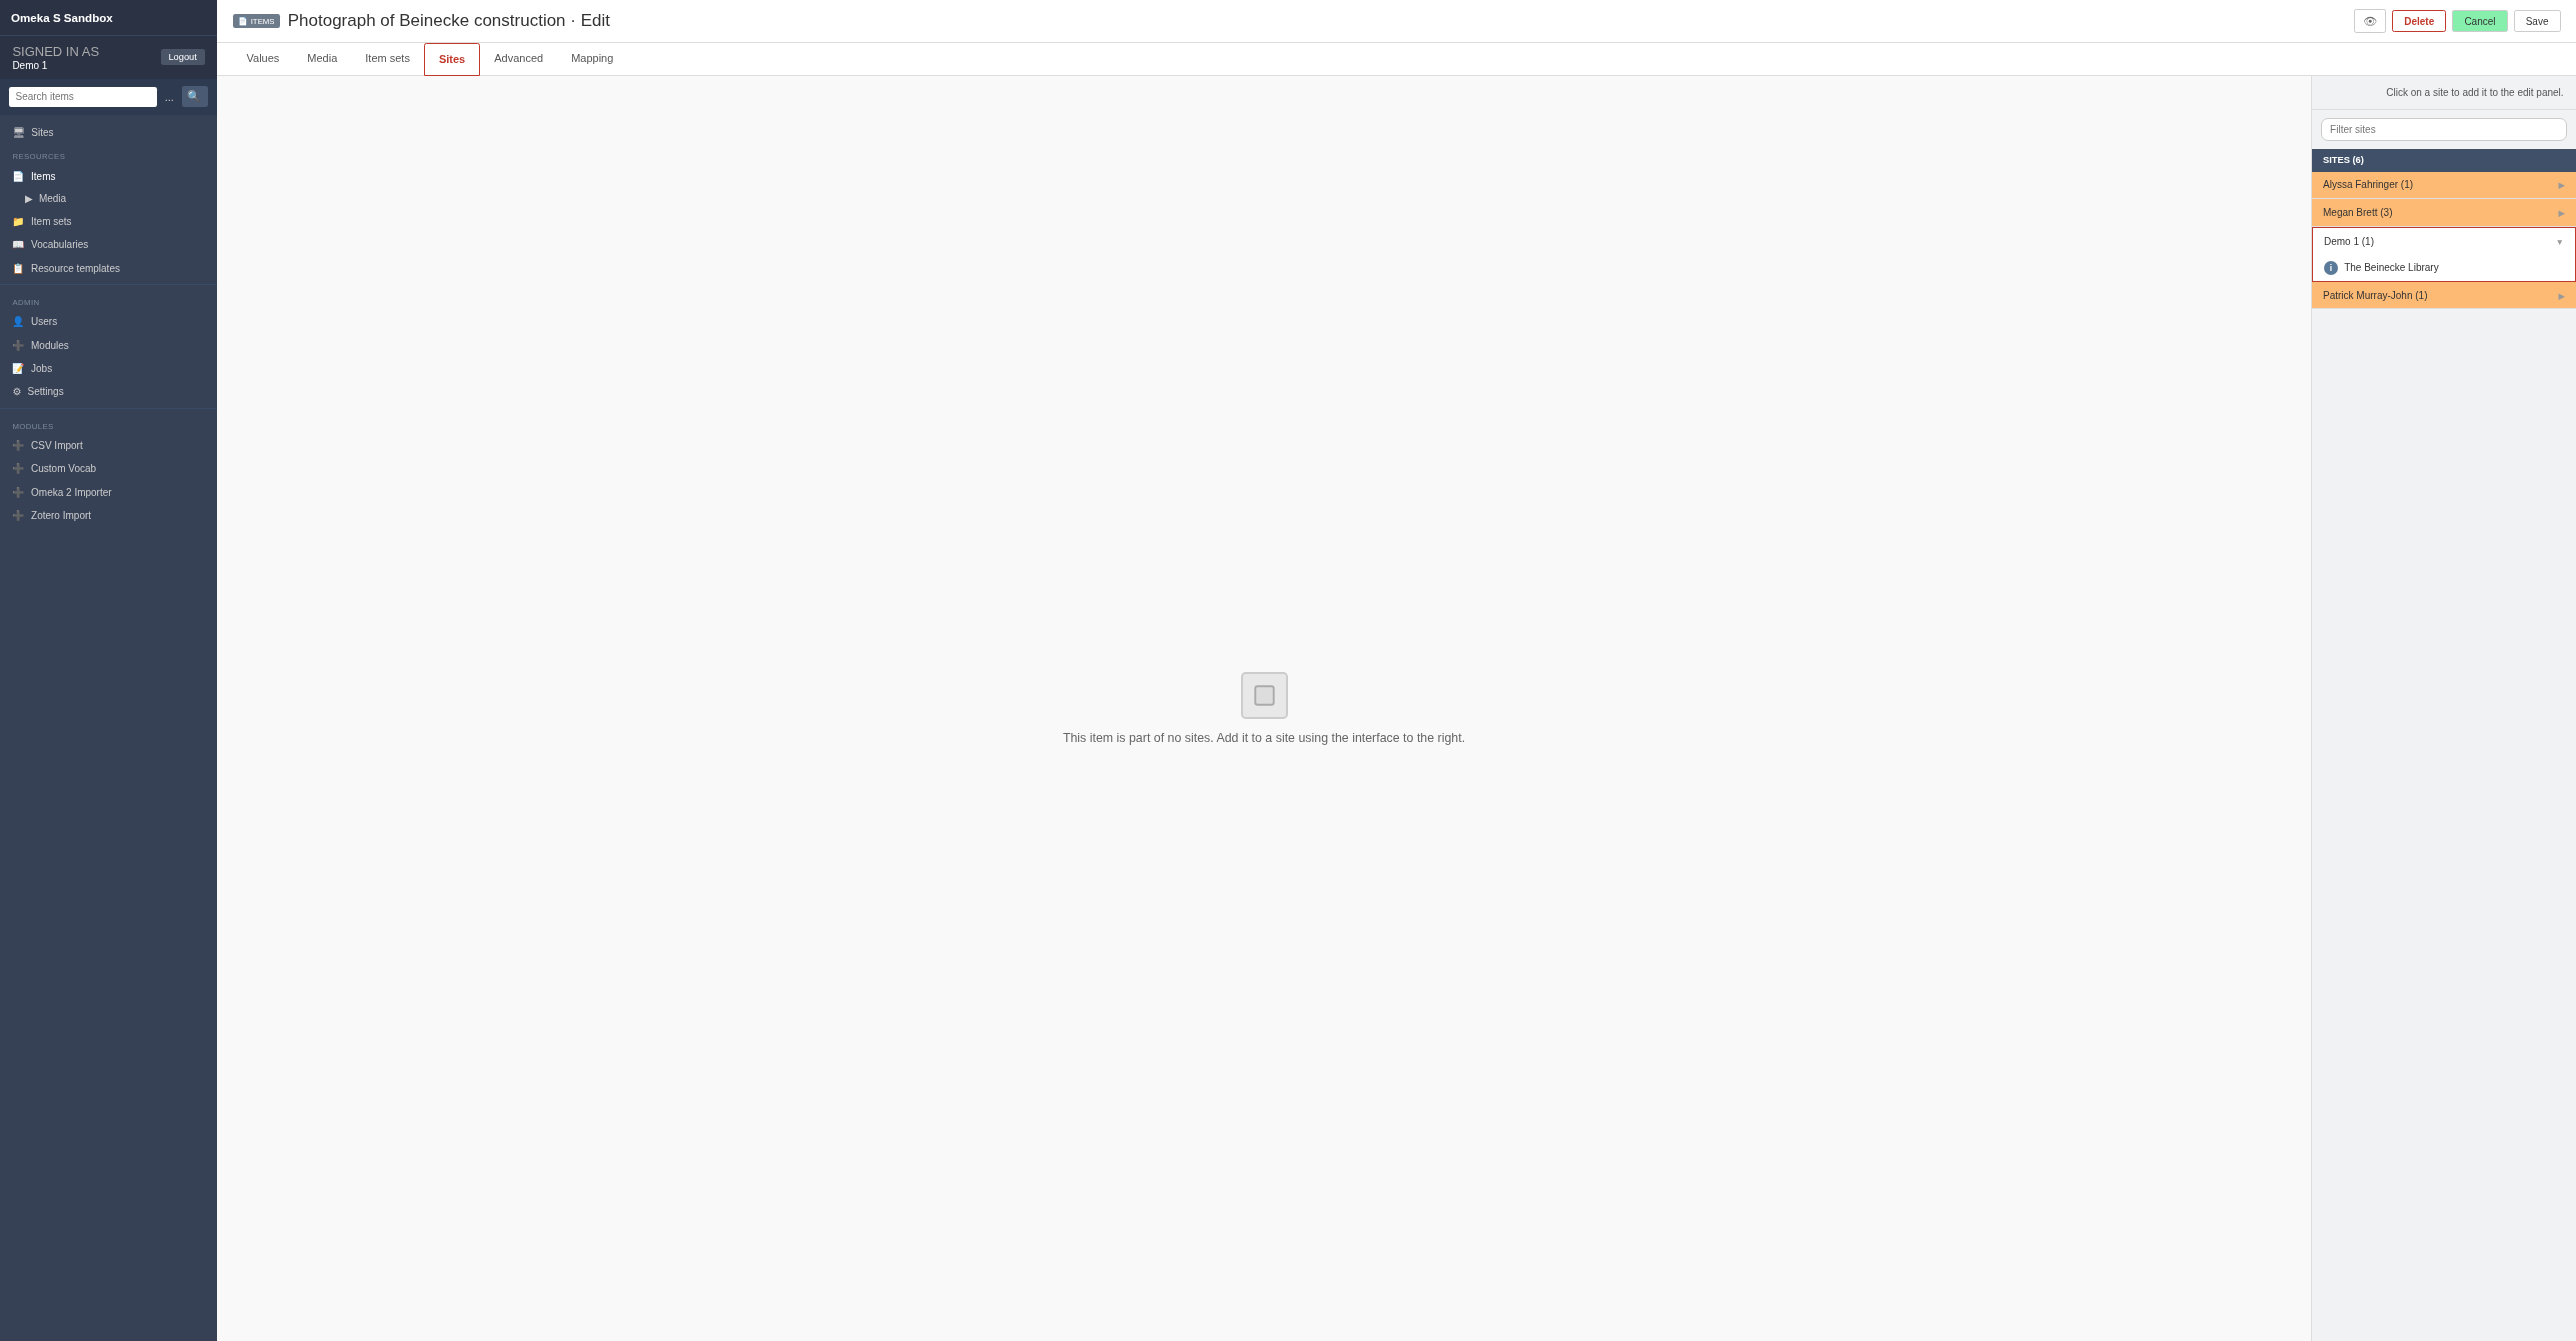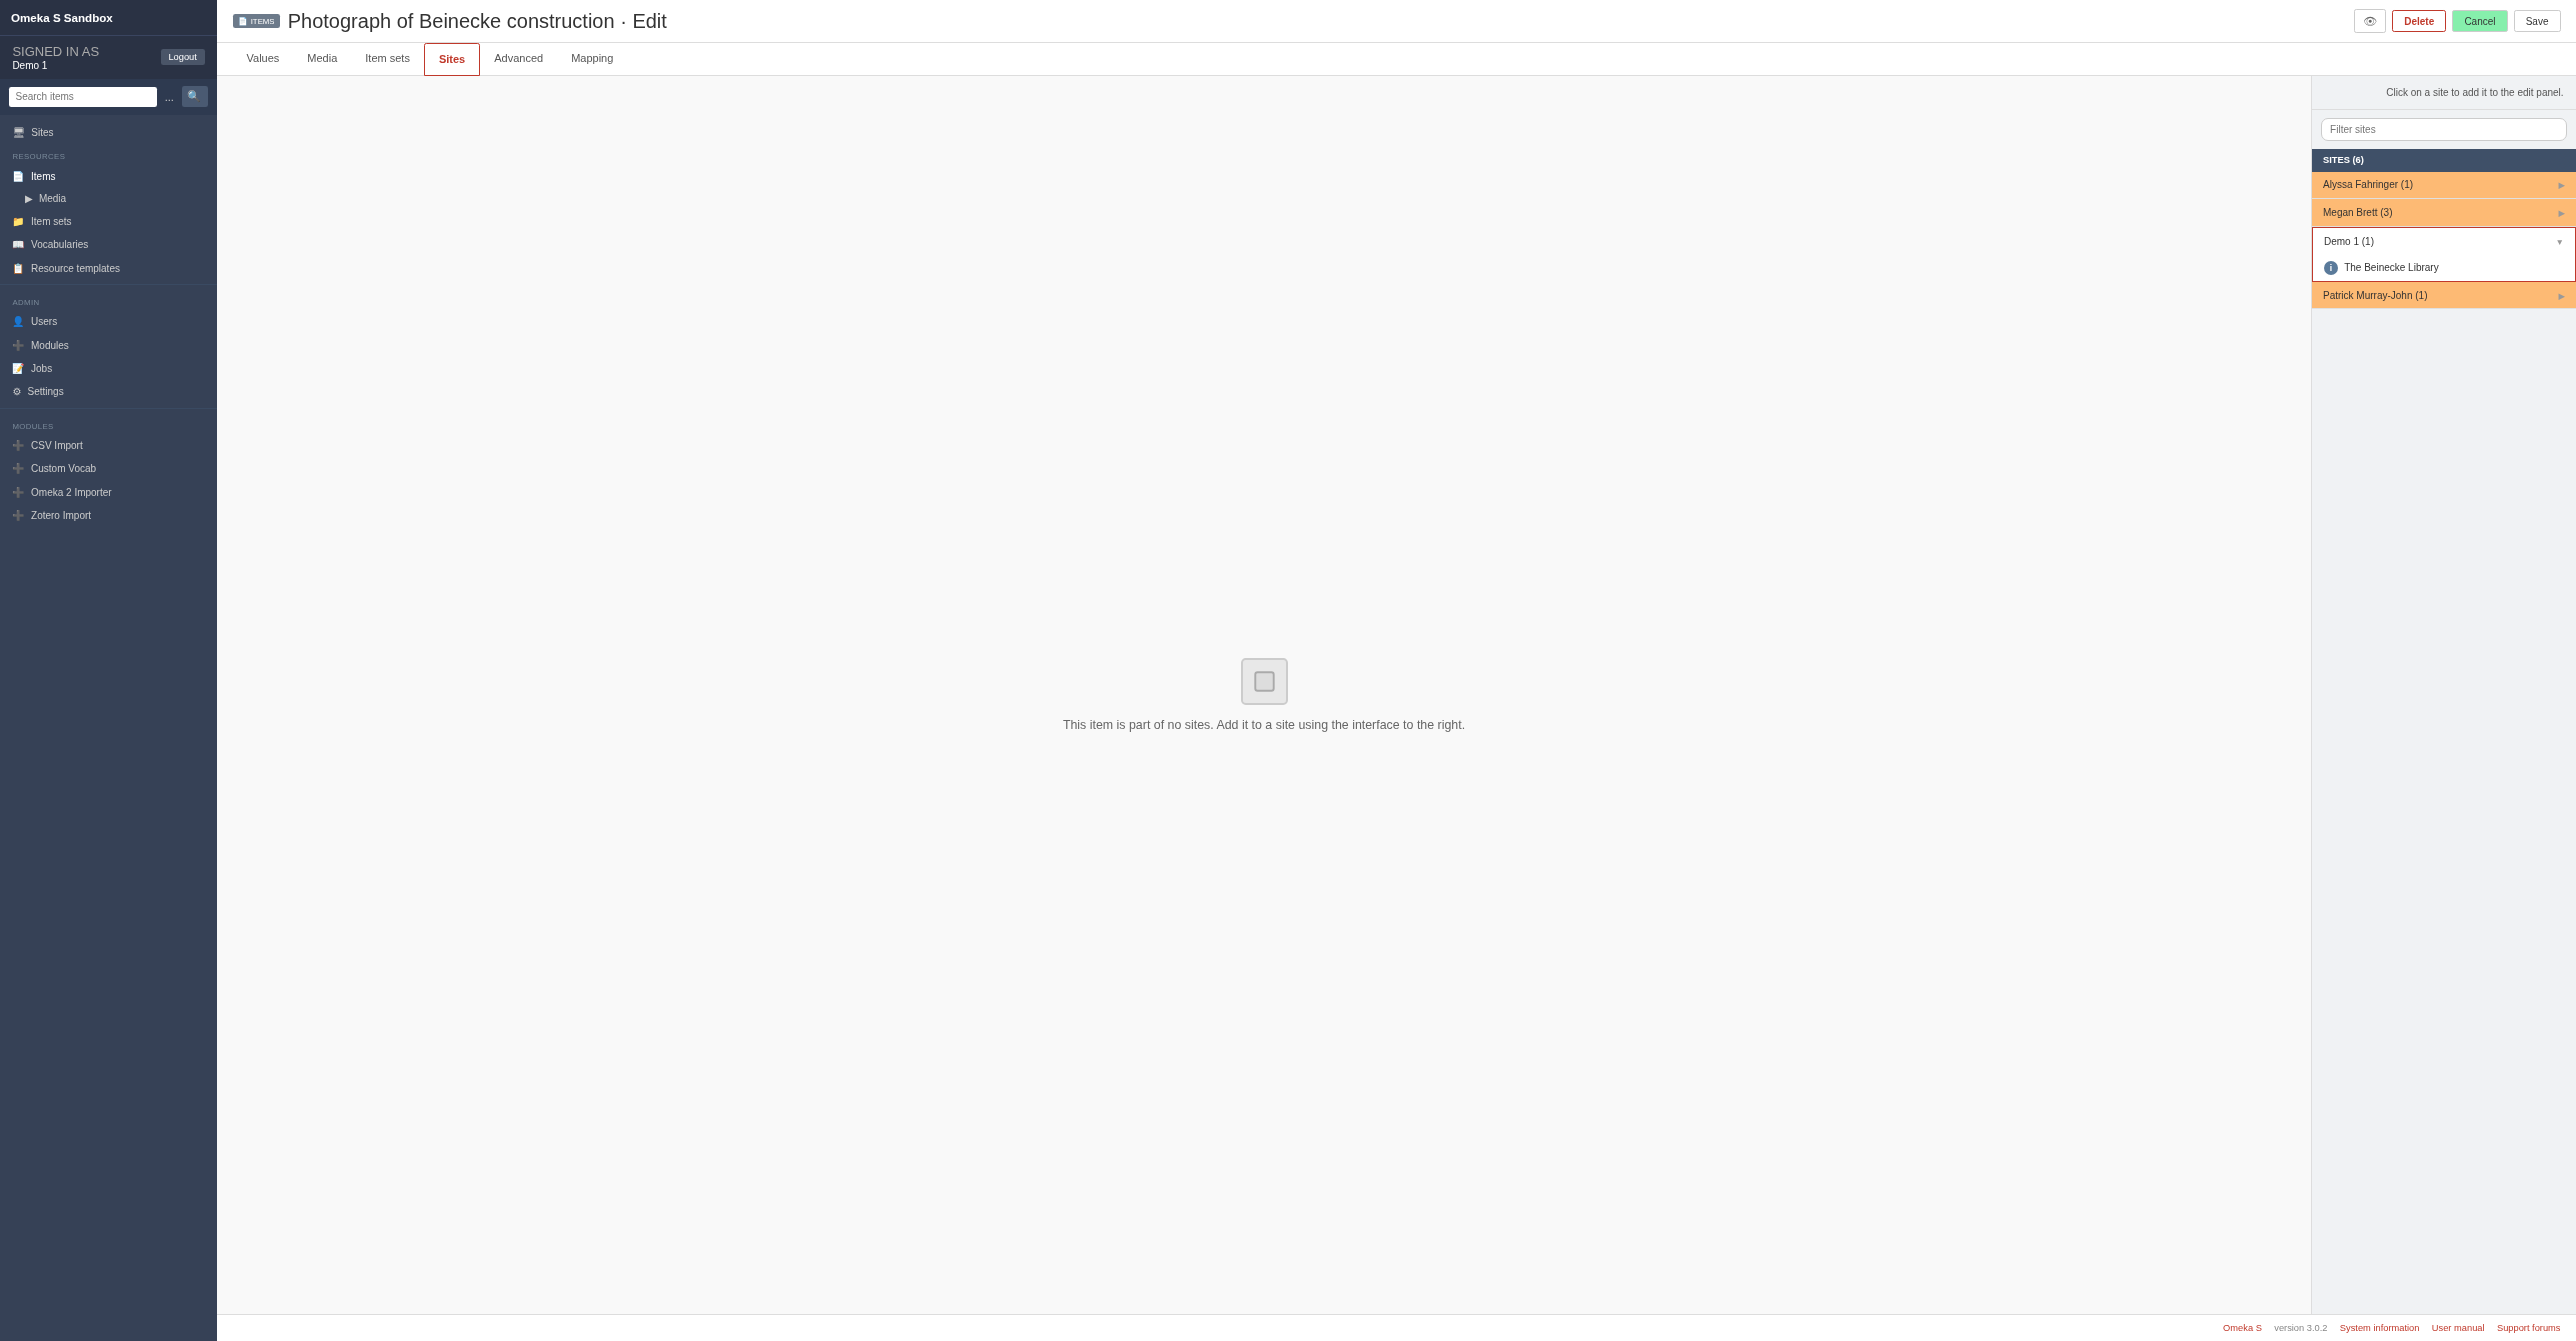--- a/index.html
+++ b/index.html
@@ -130,21 +130,21 @@
       color: #fff;
       font-size: 7.8px;
       padding: 2.3px 5.4px;
       border-radius: 2.3px;
       text-transform: uppercase;
       display: flex;
       align-items: center;
       gap: 3.1px;
     }
     .page-title {
-      font-size: 20px;
+      font-size: 17px;
       color: #333;
       font-weight: normal;
     }
     .topbar-actions {
       display: flex;
       align-items: center;
       gap: 6.2px;
     }
     .btn-eye {
       background: none;
@@ -492,21 +492,14 @@
         <span>The Beinecke Library</span>
       </div>
 
       <div class="site-row">
         <span>Patrick Murray-John (1)</span>
         <span class="chevron-right"></span>
       </div>
     </div>
   </div>
 
-  <div id="footer">
-    <a class="footer-link">Omeka S</a>
-    <span class="footer-version">version 3.0.2</span>
-    <a class="footer-link">System information</a>
-    <a class="footer-link">User manual</a>
-    <a class="footer-link">Support forums</a>
-  </div>
 </div>
 
 
 </body></html>

